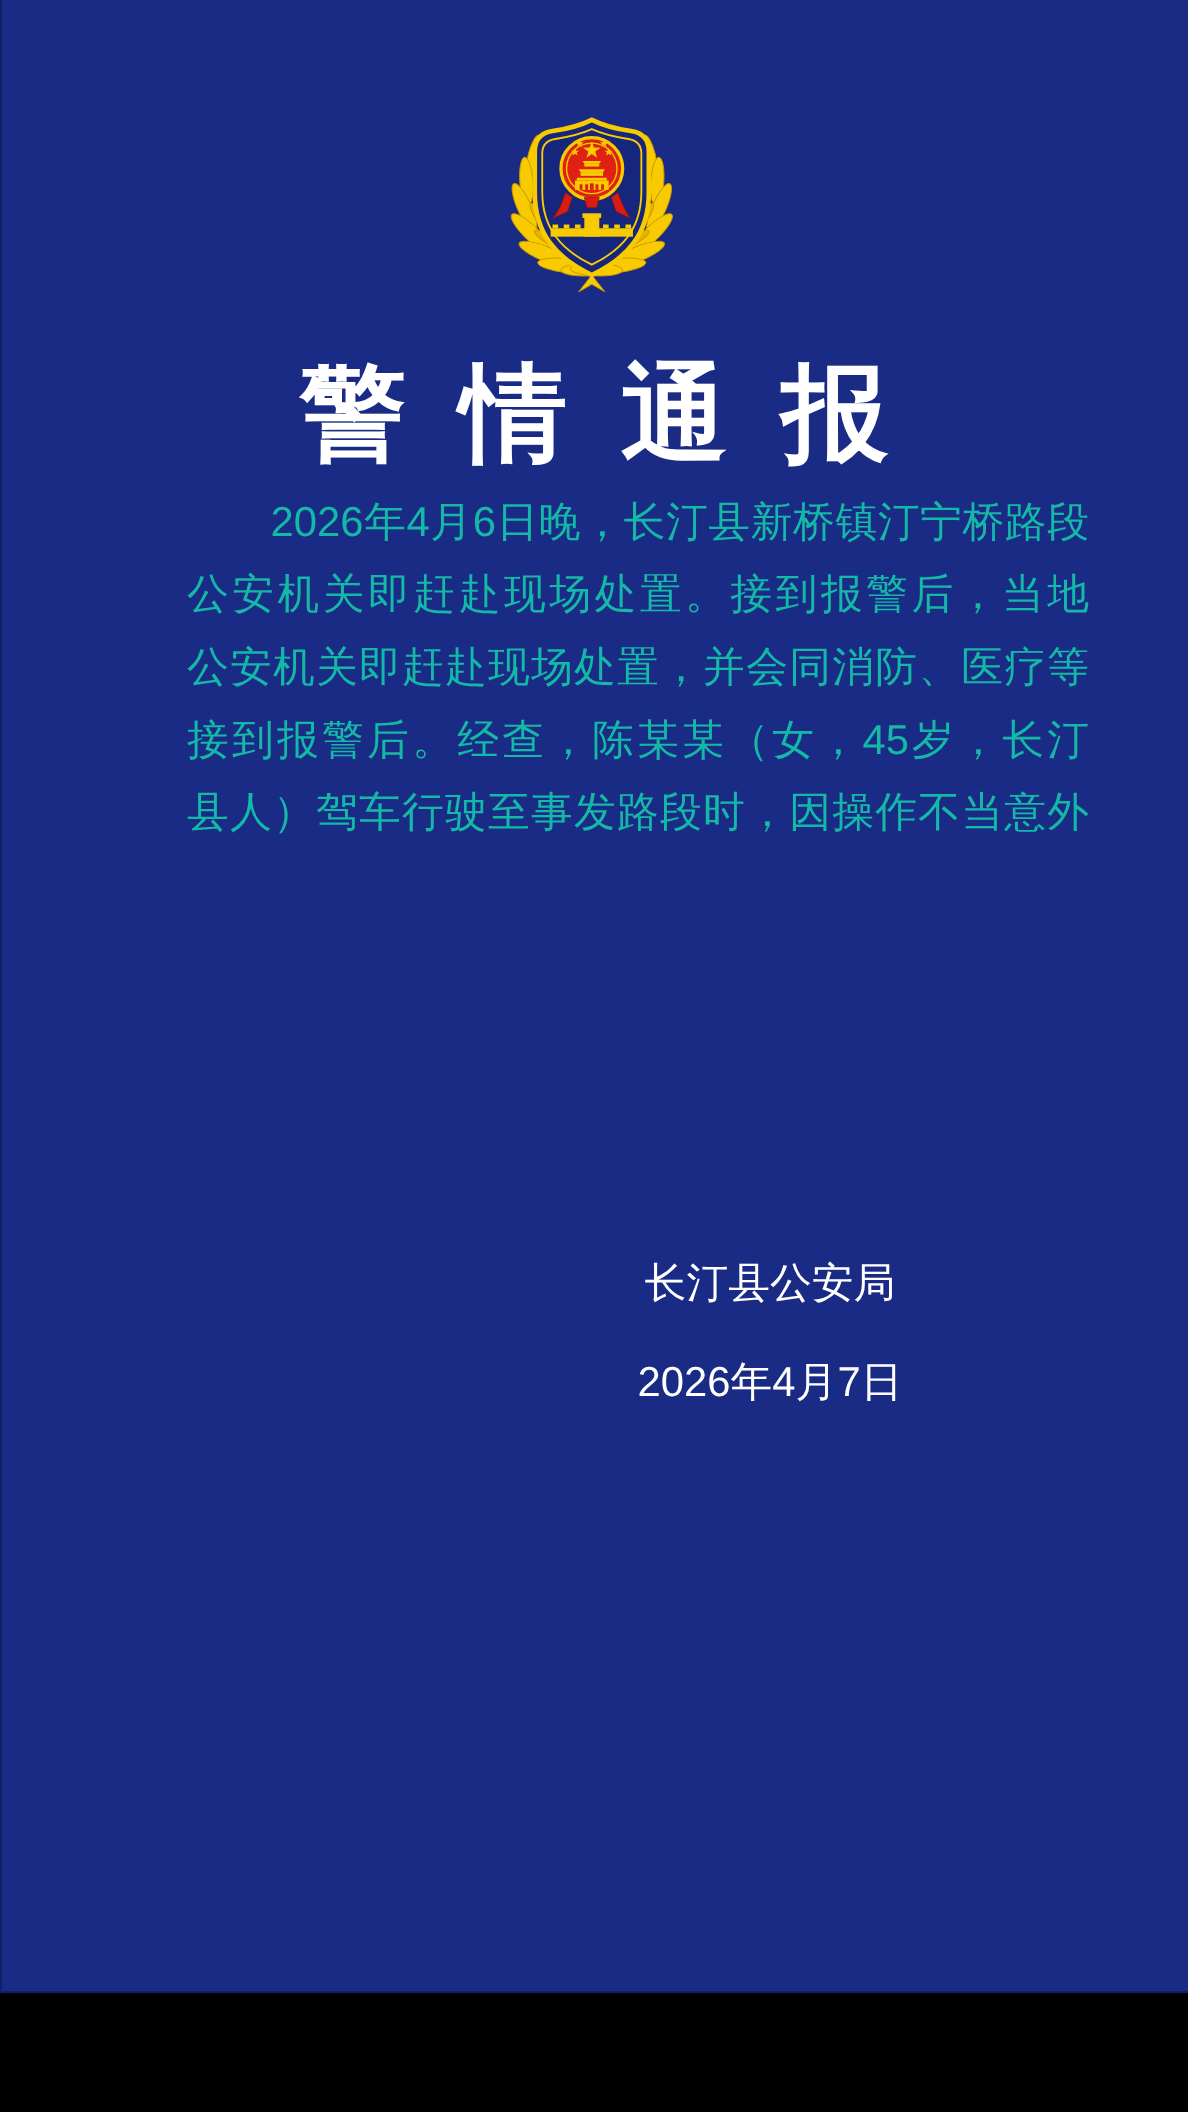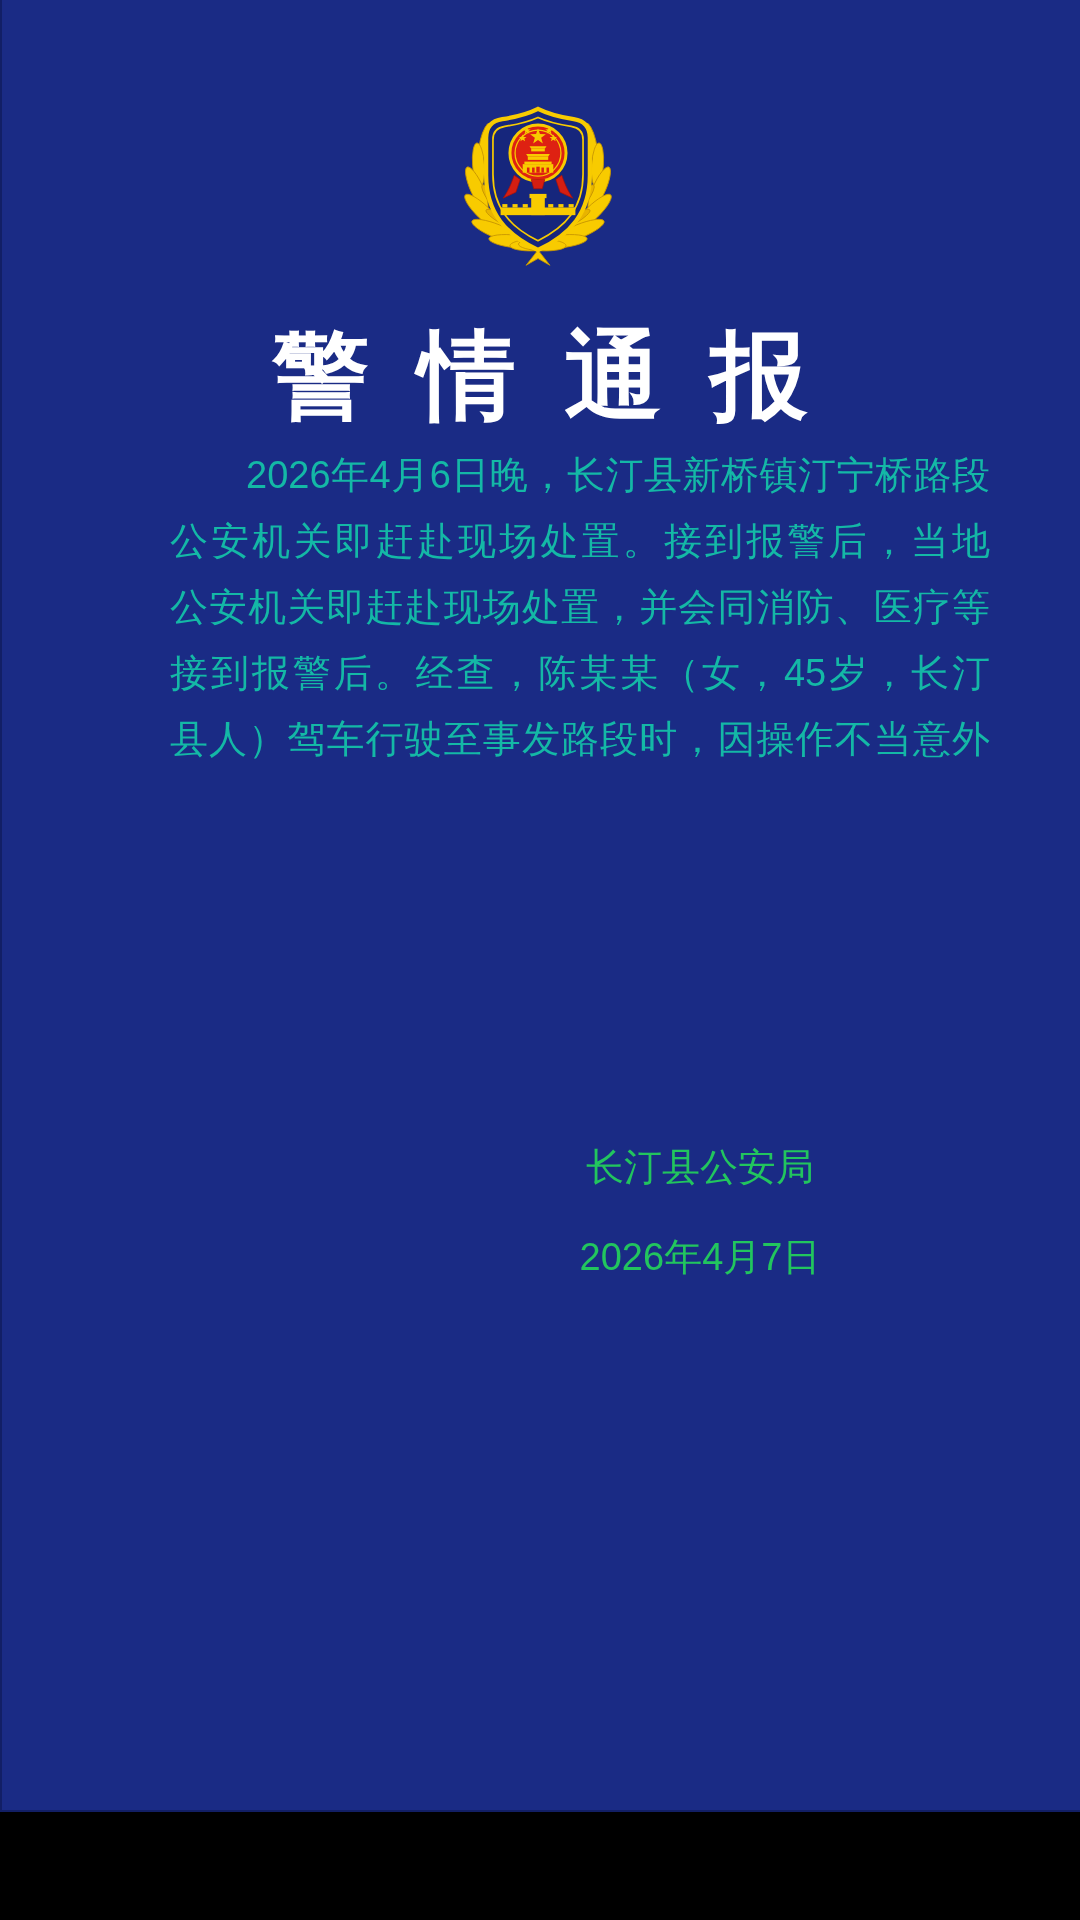--- a/index.html
+++ b/index.html
@@ -45,21 +45,21 @@
   }
   .bline.first { text-indent:76px; }
   .bline.last  { text-align:left; text-align-last:auto; }
   .signature {
     position:absolute;
     left:540px; top:1122px;
     width:320px;
     text-align:center;
     font-size:38px;
     line-height:90px;
-    color:#22c55e;
+    color:#ffffff;
     white-space:nowrap;
   }
 </style>
 </head>
 <body>
 
 <div class="canvas">
 
   <svg class="emblem" viewBox="0 0 200 200" xmlns="http://www.w3.org/2000/svg">
 

